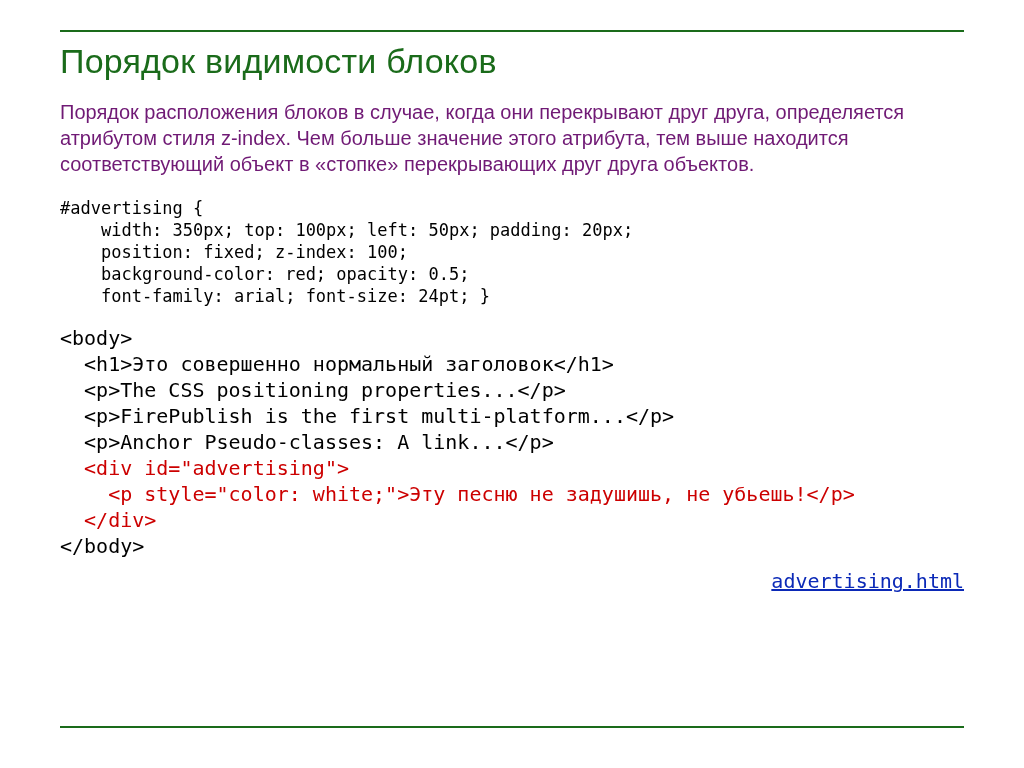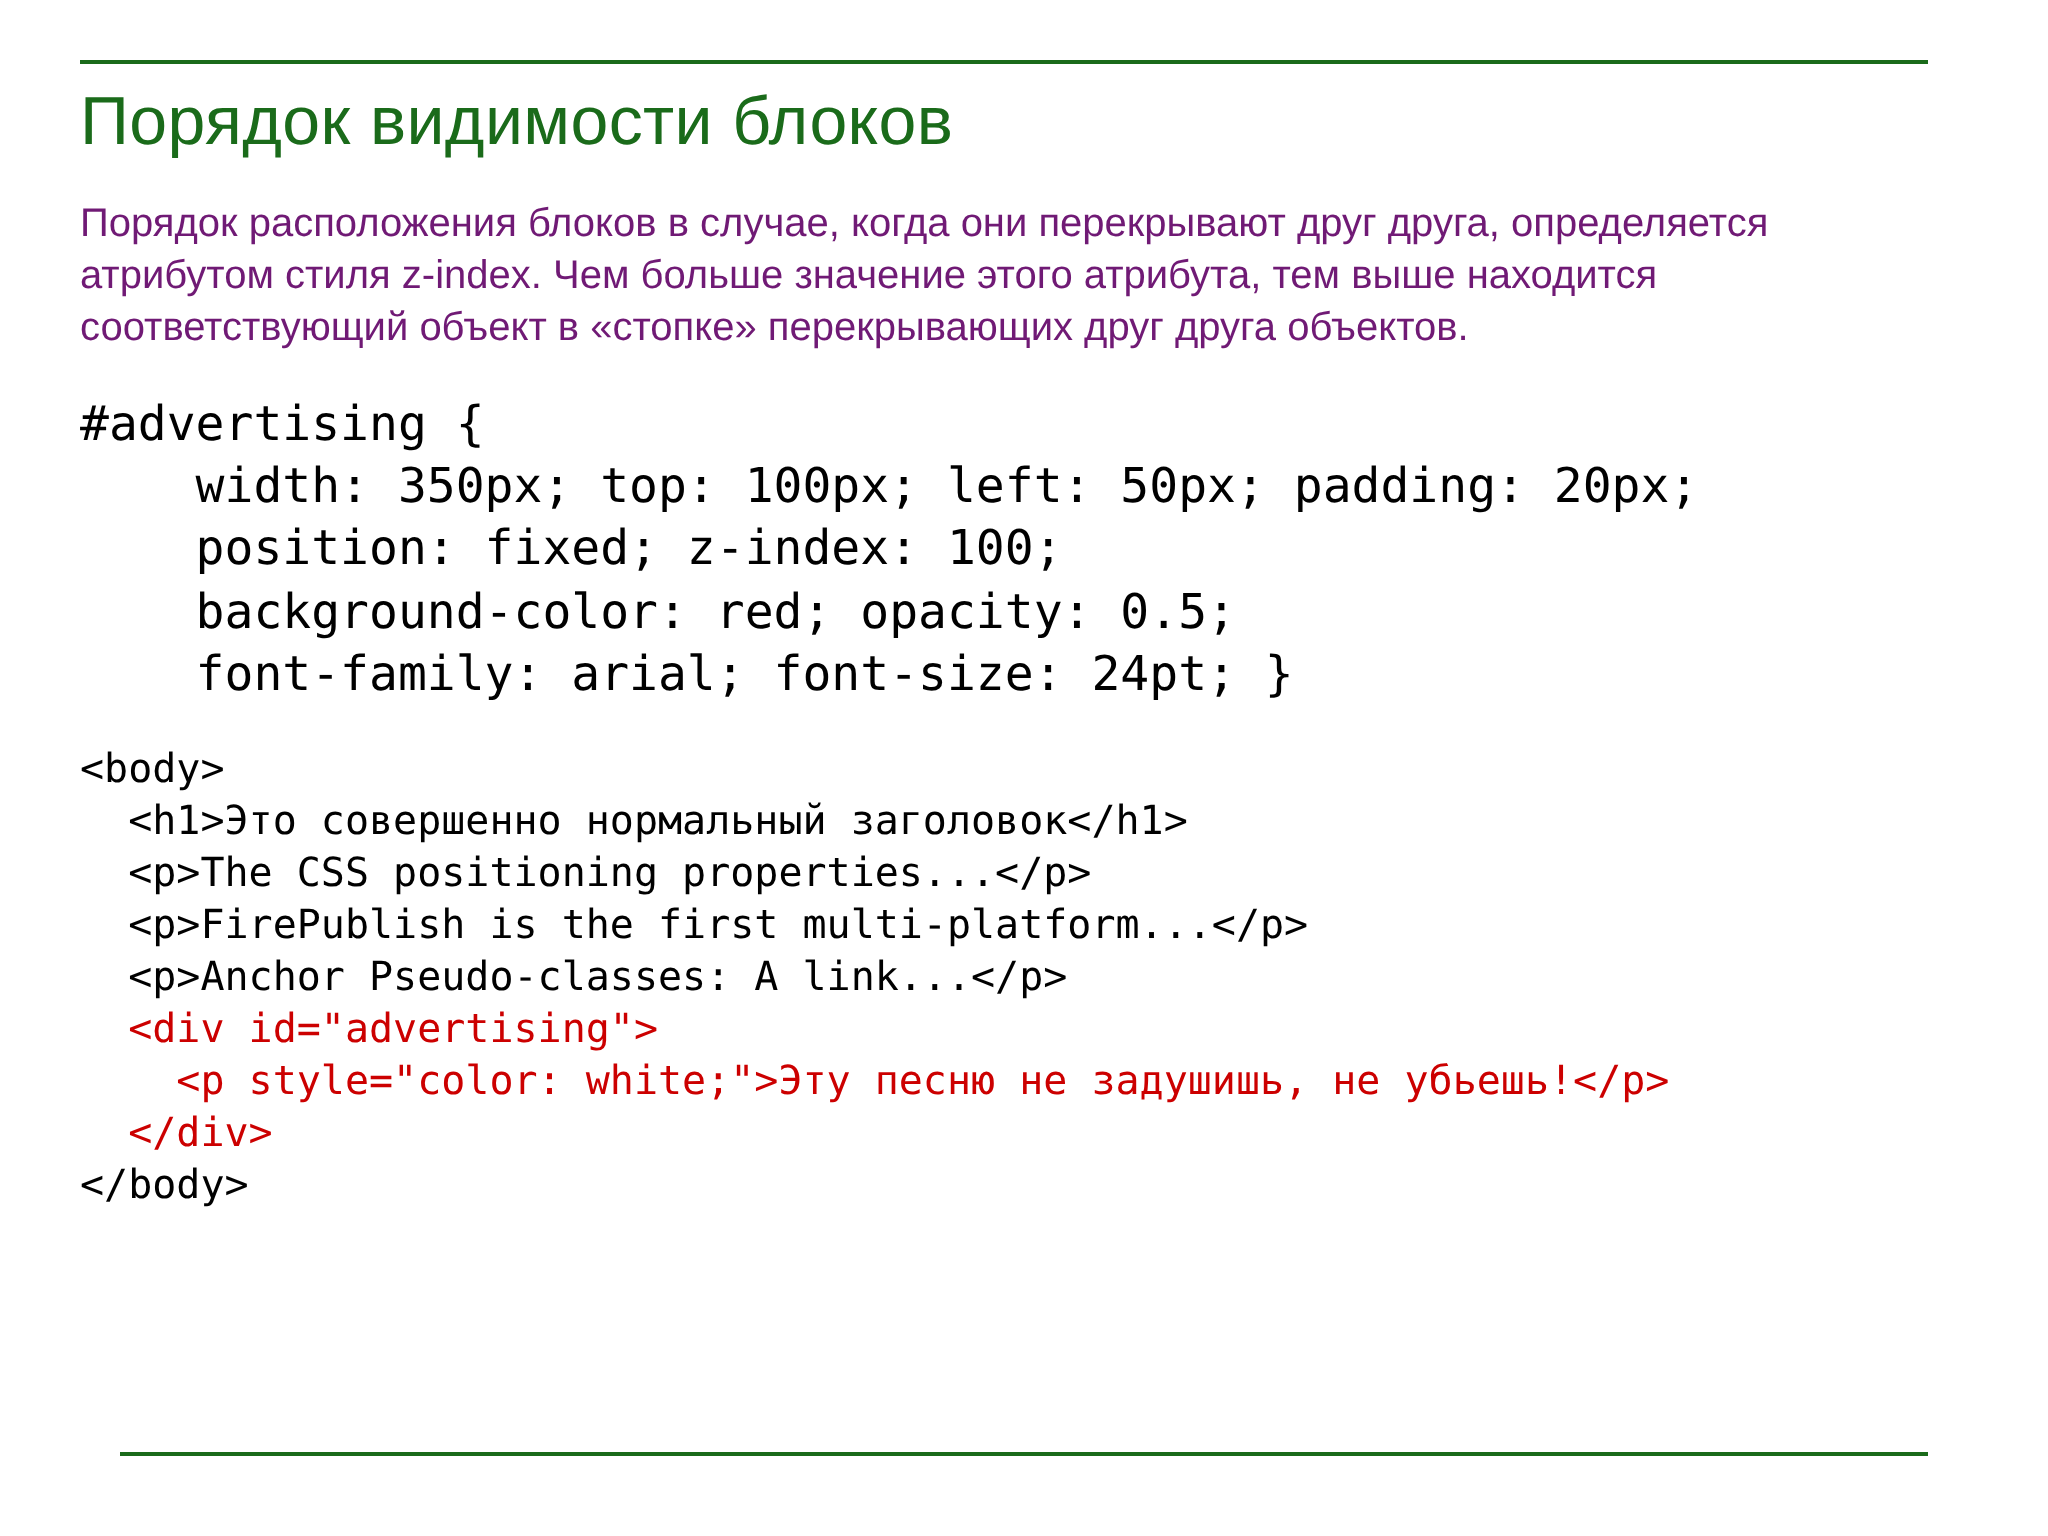--- a/index.html
+++ b/index.html
@@ -8,21 +8,21 @@
     width: 1024px;
     height: 768px;
     background: #ffffff;
     font-family: Arial, "Helvetica Neue", Helvetica, sans-serif;
     color: #222;
   }
   .slide {
     box-sizing: border-box;
     width: 1024px;
     height: 768px;
-    padding: 30px 60px 20px 40px;
+    padding: 30px 60px 20px 60px;
     position: relative;
   }
   .rule-top {
     border-top: 2px solid #1a6b1a;
     margin-bottom: 6px;
   }
   .title {
     color: #1a6b1a;
     font-size: 34px;
     font-weight: 400;
@@ -30,21 +30,21 @@
     letter-spacing: 0.2px;
   }
   .paragraph {
     font-size: 20px;
     line-height: 1.3;
     color: #701a75;
     margin: 0 0 20px 0;
   }
   .code {
     font-family: Consolas, "Lucida Console", Monaco, monospace;
-    font-size: 24px;
+    font-size: 17px;
     line-height: 1.3;
     white-space: pre;
     margin: 0 0 18px 0;
     color: #000;
   }
   .htmlblock {
     font-family: Consolas, "Lucida Console", Monaco, monospace;
     font-size: 20px;
     line-height: 1.3;
     white-space: pre;
@@ -92,16 +92,19 @@
   <div class="htmlblock"><span>&lt;body&gt;</span>
 <span>  &lt;h1&gt;Это совершенно нормальный заголовок&lt;/h1&gt;</span>
 <span>  &lt;p&gt;The CSS positioning properties...&lt;/p&gt;</span>
 <span>  &lt;p&gt;FirePublish is the first multi-platform...&lt;/p&gt;</span>
 <span>  &lt;p&gt;Anchor Pseudo-classes: A link...&lt;/p&gt;</span>
 <span class="red">  &lt;div id="advertising"&gt;</span>
 <span class="red">    &lt;p style="color: white;"&gt;Эту песню не задушишь, не убьешь!&lt;/p&gt;</span>
 <span class="red">  &lt;/div&gt;</span>
 <span>&lt;/body&gt;</span></div>
 
+  <div class="link-row">
+    <a class="link">advertising.html</a>
+  </div>
 
   <div class="rule-bottom"></div>
 
 </div>
 
 </body></html>

